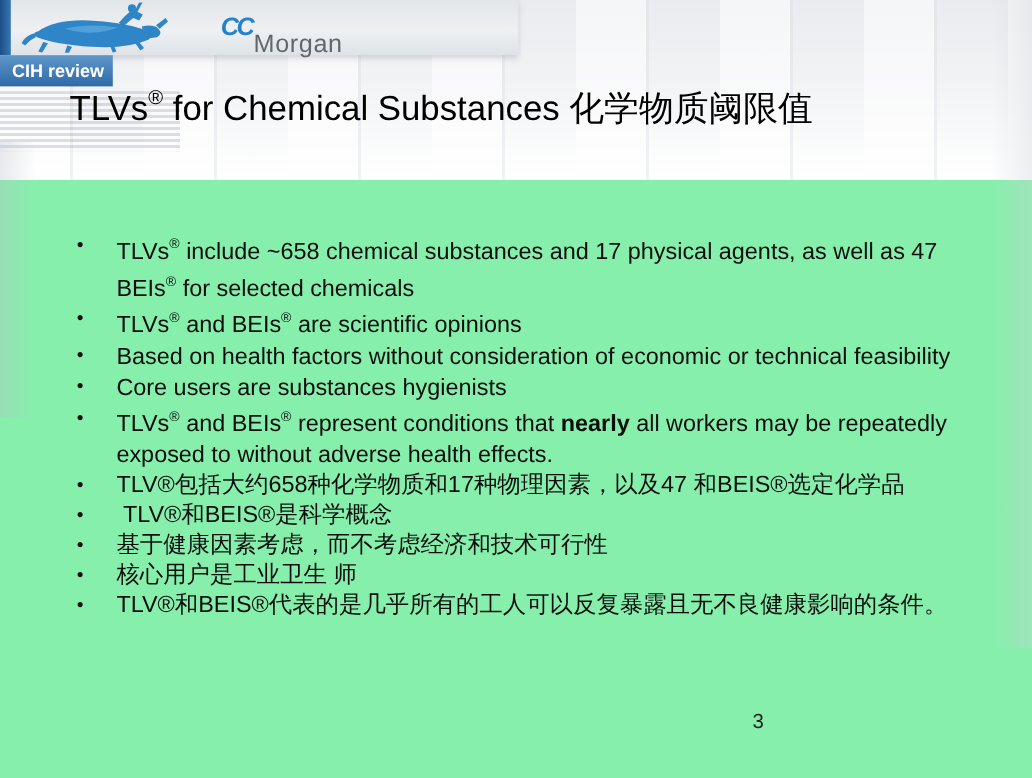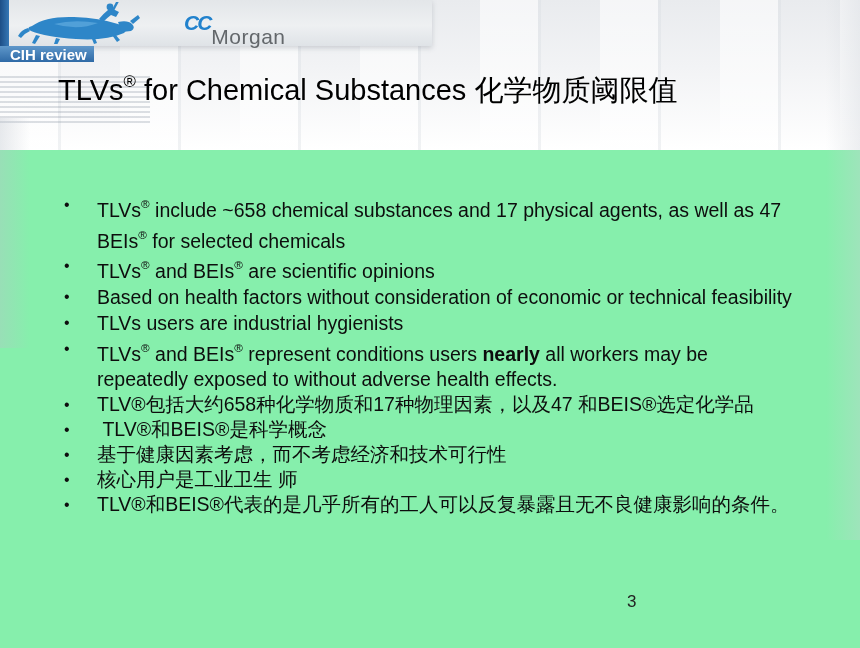--- a/index.html
+++ b/index.html
@@ -44,21 +44,21 @@
   }
   .logo-art{position:absolute;left:14px;top:2px;width:158px;height:42px;}
   .brand{
     position:absolute;left:184px;top:10px;height:26px;display:flex;align-items:center;
     font-size:21px;letter-spacing:0;
   }
   .brand .cc{font-weight:bold;color:var(--logo-blue,#2282cd);letter-spacing:-2px;margin-right:1px;font-style:italic;}
   .brand .nm{color:var(--brand-gray,#63676b);letter-spacing:.5px;margin-top:28px;}
   
   .badge{
-    position:absolute;left:0;top:46px;width:94px;height:16px;
+    position:absolute;left:0;top:46px;width:94px;height:26px;
     background:linear-gradient(180deg,var(--badge-top,#5e97ca),var(--badge-bottom,#2f6aa6));
     color:#fff;font-weight:bold;font-size:15px;
     display:flex;align-items:center;padding-left:10px;box-sizing:border-box;
   }
   
   .title{
     position:absolute;left:58px;right:8px;top:64px;
     color:#000;
     font-size:29px;line-height:39px;font-weight:normal;
   }
@@ -134,25 +134,25 @@
     <li class="bullet">
         <span class="dot">•</span>
         <span class="bt"><span>TLVs</span><sup>®</sup><span> and BEIs</span><sup>®</sup><span> are scientific opinions</span></span>
       </li>
     <li class="bullet">
         <span class="dot">•</span>
         <span class="bt"><span>Based on health factors without consideration of economic or technical feasibility</span></span>
       </li>
     <li class="bullet">
         <span class="dot">•</span>
-        <span class="bt"><span>TLVs users are industrial hygienists</span></span>
+        <span class="bt"><span>Core users are substances hygienists</span></span>
       </li>
     <li class="bullet">
         <span class="dot">•</span>
-        <span class="bt"><span>TLVs</span><sup>®</sup><span> and BEIs</span><sup>®</sup><span> represent conditions users </span><span style="font-weight: bold;">nearly</span><span> all workers may be repeatedly exposed to without adverse health effects.</span></span>
+        <span class="bt"><span>TLVs</span><sup>®</sup><span> and BEIs</span><sup>®</sup><span> represent conditions that </span><span style="font-weight: bold;">nearly</span><span> all workers may be repeatedly exposed to without adverse health effects.</span></span>
       </li>
     <li class="bullet zh">
         <span class="dot">•</span>
         <span class="bt"><span>TLV®包括大约658种化学物质和17种物理因素，以及47 和BEIS®选定化学品</span></span>
       </li>
     <li class="bullet zh">
         <span class="dot">•</span>
         <span class="bt"><span> TLV®和BEIS®是科学概念</span></span>
       </li>
     <li class="bullet zh">

